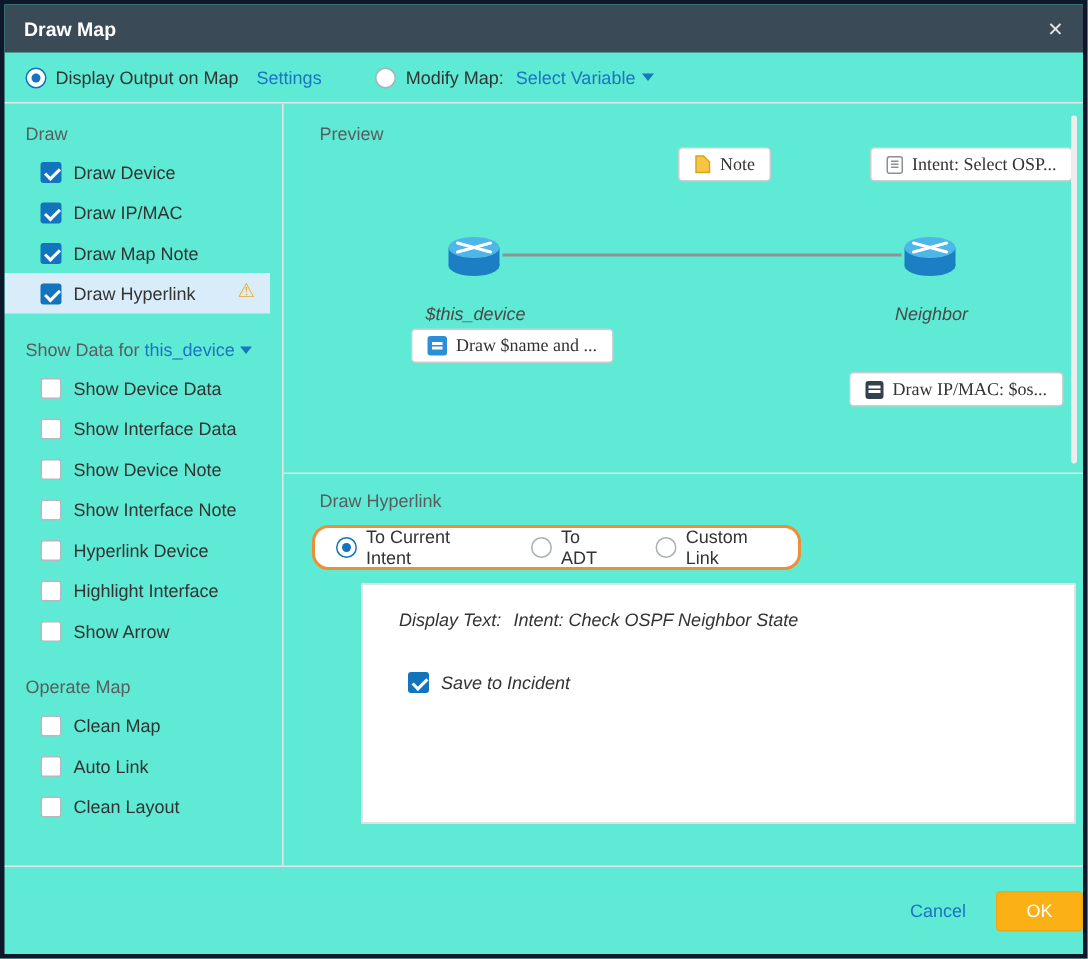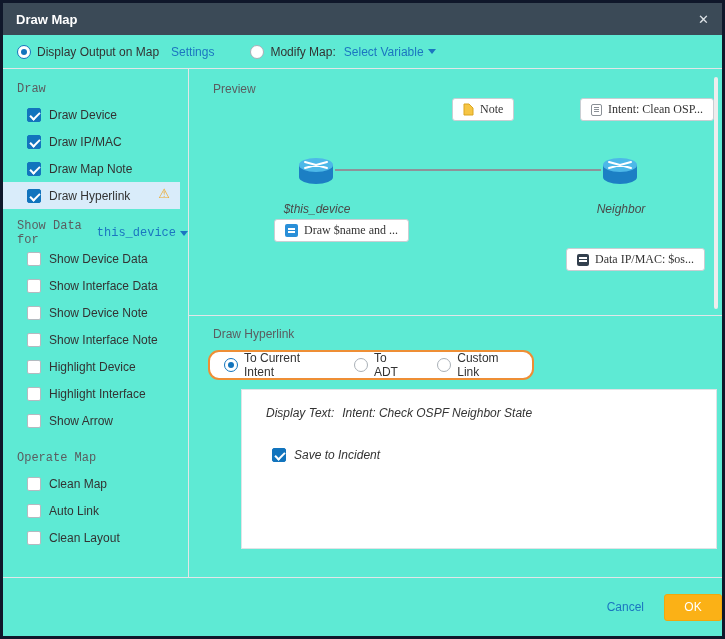--- a/index.html
+++ b/index.html
@@ -26,21 +26,21 @@
           border-right:4px solid transparent; border-top:5px solid #1b75c0; margin-left:4px;
           vertical-align:middle; }
   .mode-row .lab { margin-left:6px; }
   .mode-row .settings { margin-left:12px; }
   .mode-row .r2 { margin-left:36px; }
   .mode-row .selvar { margin-left:8px; }
 
   
   .left { position:absolute; top:66px; left:0; width:186px; bottom:59px;
           border-right:1px solid #e3e6e8; padding-top:8px; overflow:hidden; }
-  .panel-heading { height:24px; display:flex; align-items:center; padding-left:14px; color:#5a5d60;font-family:Liberation Mono, monospace; }
+  .panel-heading { height:24px; display:flex; align-items:center; padding-left:14px; color:#5a5d60; }
   .panel-heading.mt { margin-top:12px; }
   .check-row { height:27px; display:flex; align-items:center; padding-left:24px; position:relative; }
   .check-row .lbl { margin-left:8px; }
   .check-row.selected { background:#d9ecfa; margin-right:8px; }
   .cb { width:14px; height:14px; border:1px solid #b4bac0; border-radius:2px; background:#fff;
         display:inline-block; position:relative; flex:0 0 auto; }
   .cb.checked { background:#1274bd; border-color:#1274bd; }
   .cb.checked::after { content:""; position:absolute; left:4px; top:1px; width:4px; height:8px;
                        border:solid #fff; border-width:0 2px 2px 0; transform:rotate(45deg); }
   .warn { position:absolute; right:10px; top:5px; color:#eda728; font-size:13px; line-height:1; }
@@ -142,21 +142,21 @@
     <div class="check-row">
       <span class="cb"></span>
       <span class="lbl">Show Device Note</span>
     </div>
     <div class="check-row">
       <span class="cb"></span>
       <span class="lbl">Show Interface Note</span>
     </div>
     <div class="check-row">
       <span class="cb"></span>
-      <span class="lbl">Highlight Device</span>
+      <span class="lbl">Hyperlink Device</span>
     </div>
     <div class="check-row">
       <span class="cb"></span>
       <span class="lbl">Highlight Interface</span>
     </div>
     <div class="check-row">
       <span class="cb"></span>
       <span class="lbl">Show Arrow</span>
     </div>
 
@@ -184,21 +184,21 @@
       <span class="ic">
         <svg width="11" height="13" viewBox="0 0 11 13">
             <path d="M1 1 h5 l4 4 v7 h-9 z" fill="#f6c544" stroke="#d9a520" stroke-width="1"></path>
           </svg>
       </span>
       <span>Note</span>
     </button>
 
     <button class="pv-btn" style="left:391px; top:29px;">
       <span class="ic ic-gray-doc"></span>
-      <span>Intent: Clean OSP...</span>
+      <span>Intent: Select OSP...</span>
     </button>
 
     <div class="conn-line" style="left:146px; top:100px; width:266px;"></div>
 
     <span class="abs ic" style="left:106px; top:84px;">
       <svg width="42" height="34" viewBox="0 0 42 34">
         <ellipse cx="21" cy="24" rx="17" ry="7" fill="#1c7fc4"></ellipse>
         <rect x="4" y="12" width="34" height="12" fill="#1c7fc4"></rect>
         <ellipse cx="21" cy="12" rx="17" ry="7" fill="#4db8e8"></ellipse>
         <path d="M10 9 L32 15 M32 9 L10 15" stroke="#fff" stroke-width="2" stroke-linecap="round"></path>
@@ -216,21 +216,21 @@
     <div class="abs node-label" style="left:86px; top:133px; width:84px;">$this_device</div>
     <div class="abs node-label" style="left:396px; top:133px; width:72px;">Neighbor</div>
 
     <button class="pv-btn" style="left:85px; top:150px;">
       <span class="ic ic-blue-sq"></span>
       <span>Draw $name and ...</span>
     </button>
 
     <button class="pv-btn" style="left:377px; top:179px;">
       <span class="ic ic-dark-sq"></span>
-      <span>Data IP/MAC: $os...</span>
+      <span>Draw IP/MAC: $os...</span>
     </button>
 
     <div class="scrollbar" style="right:4px; top:8px; height:232px;"></div>
 
     <div class="divider" style="top:246px;"></div>
 
     <div class="abs sec-heading" style="left:24px; top:258px;">Draw Hyperlink</div>
 
     <div class="orange-box" style="left:19px; top:281px; width:326px;">
       <span class="opt">

